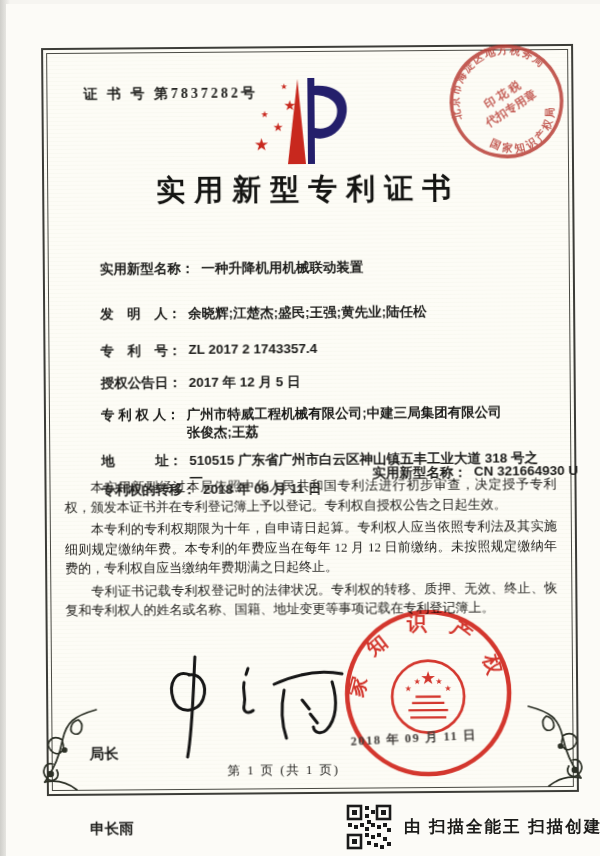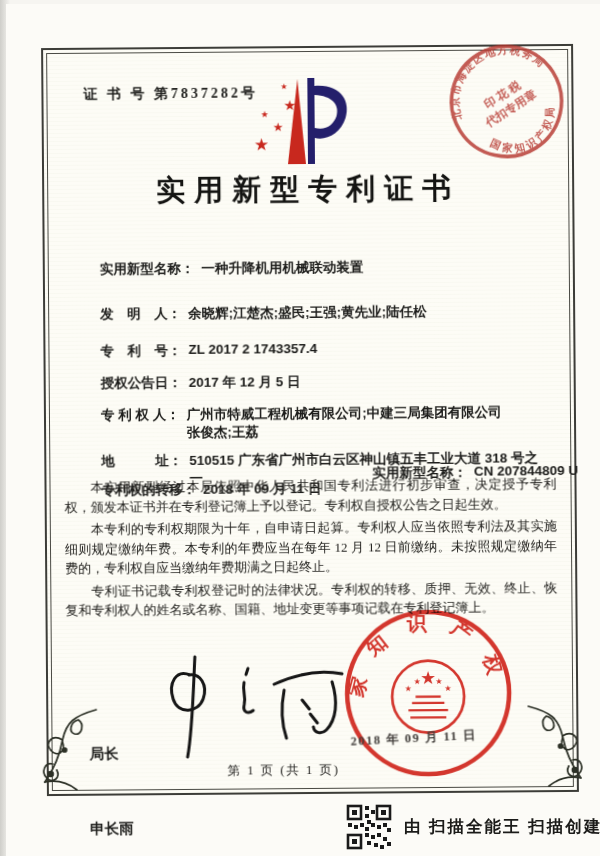--- a/index.html
+++ b/index.html
@@ -116,21 +116,21 @@
     <span class="lab">授权公告日：</span><span class="val">2017 年 12 月 5 日</span>
   </div>
   <div class="row" style="top:342px">
     <span class="lab">专 利 权 人：</span><span class="val"><span>广州市特威工程机械有限公司;中建三局集团有限公司</span><span class="l2">张俊杰;王荔</span></span>
   </div>
   <div class="row" style="top:388px">
     <span class="lab">地　　　址：</span><span class="val"><span>510515 广东省广州市白云区神山镇五丰工业大道 318 号之</span><span class="l2">一</span></span>
   </div>
   <div class="row row-grant" style="top:417px">
     <span class="lab">专利权的转移：</span><span class="val">2018 年 09 月 11 日</span>
-    <span class="pair2"><span class="lab">实用新型名称：</span><span class="val">CN 207844809 U</span></span>
+    <span class="pair2"><span class="lab">实用新型名称：</span><span class="val">CN 321664930 U</span></span>
   </div>
 
   <div class="paras">
     <p>本实用新型经过本局依照中华人民共和国专利法进行初步审查，决定授予专利权，颁发本证书并在专利登记簿上予以登记。专利权自授权公告之日起生效。</p>
     <p>本专利的专利权期限为十年，自申请日起算。专利权人应当依照专利法及其实施细则规定缴纳年费。本专利的年费应当在每年 12 月 12 日前缴纳。未按照规定缴纳年费的，专利权自应当缴纳年费期满之日起终止。</p>
     <p>专利证书记载专利权登记时的法律状况。专利权的转移、质押、无效、终止、恢复和专利权人的姓名或名称、国籍、地址变更等事项记载在专利登记簿上。</p>
   </div>
 
   <div class="director">
     <div>局长</div>

